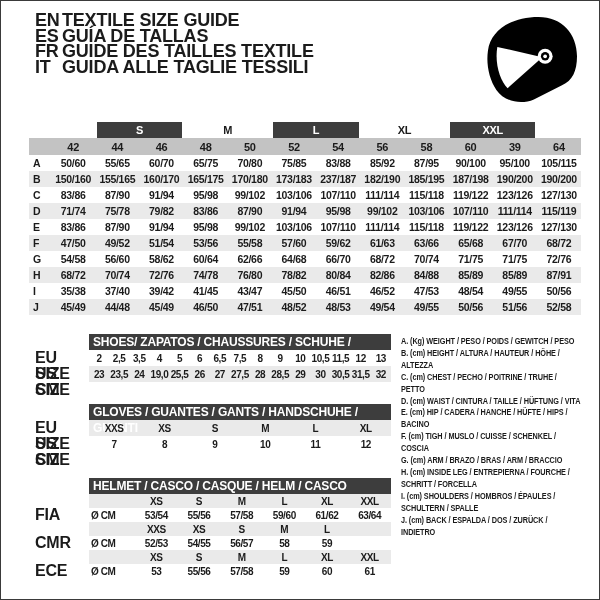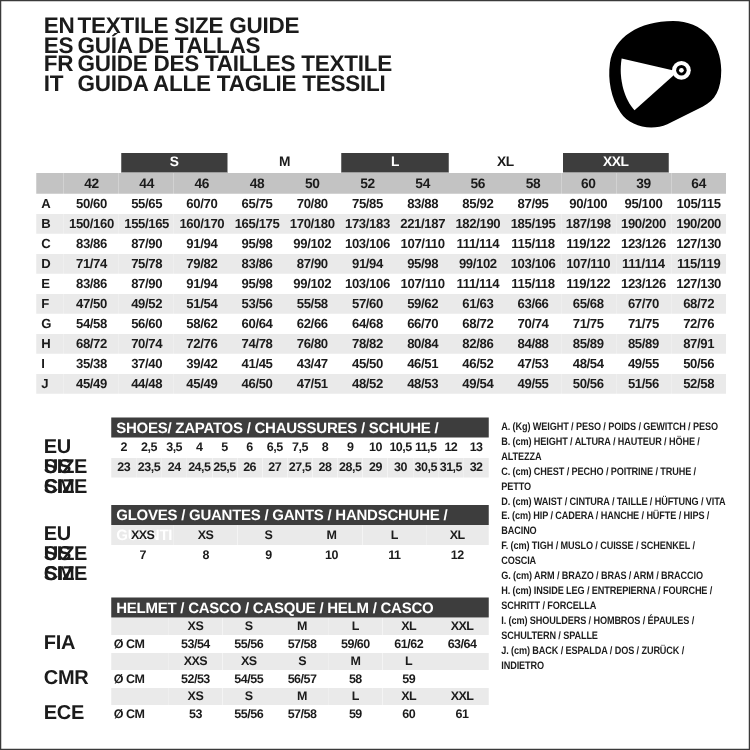--- a/index.html
+++ b/index.html
@@ -122,21 +122,21 @@
           <td>105/115</td>
         </tr>
         <tr class="stripe">
           <td class="lab">B</td>
           <td>150/160</td>
           <td>155/165</td>
           <td>160/170</td>
           <td>165/175</td>
           <td>170/180</td>
           <td>173/183</td>
-          <td>221/187</td>
+          <td>237/187</td>
           <td>182/190</td>
           <td>185/195</td>
           <td>187/198</td>
           <td>190/200</td>
           <td>190/200</td>
         </tr>
         <tr class="">
           <td class="lab">C</td>
           <td>83/86</td>
           <td>87/90</td>
@@ -284,21 +284,21 @@
               <td>10</td>
               <td>10,5</td>
               <td>11,5</td>
               <td>12</td>
               <td>13</td>
             </tr>
             <tr class="g">
               <td>23</td>
               <td>23,5</td>
               <td>24</td>
-              <td>24,5</td>
+              <td>19,0</td>
               <td>25,5</td>
               <td>26</td>
               <td>27</td>
               <td>27,5</td>
               <td>28</td>
               <td>28,5</td>
               <td>29</td>
               <td>30</td>
               <td>30,5</td>
               <td>31,5</td>

